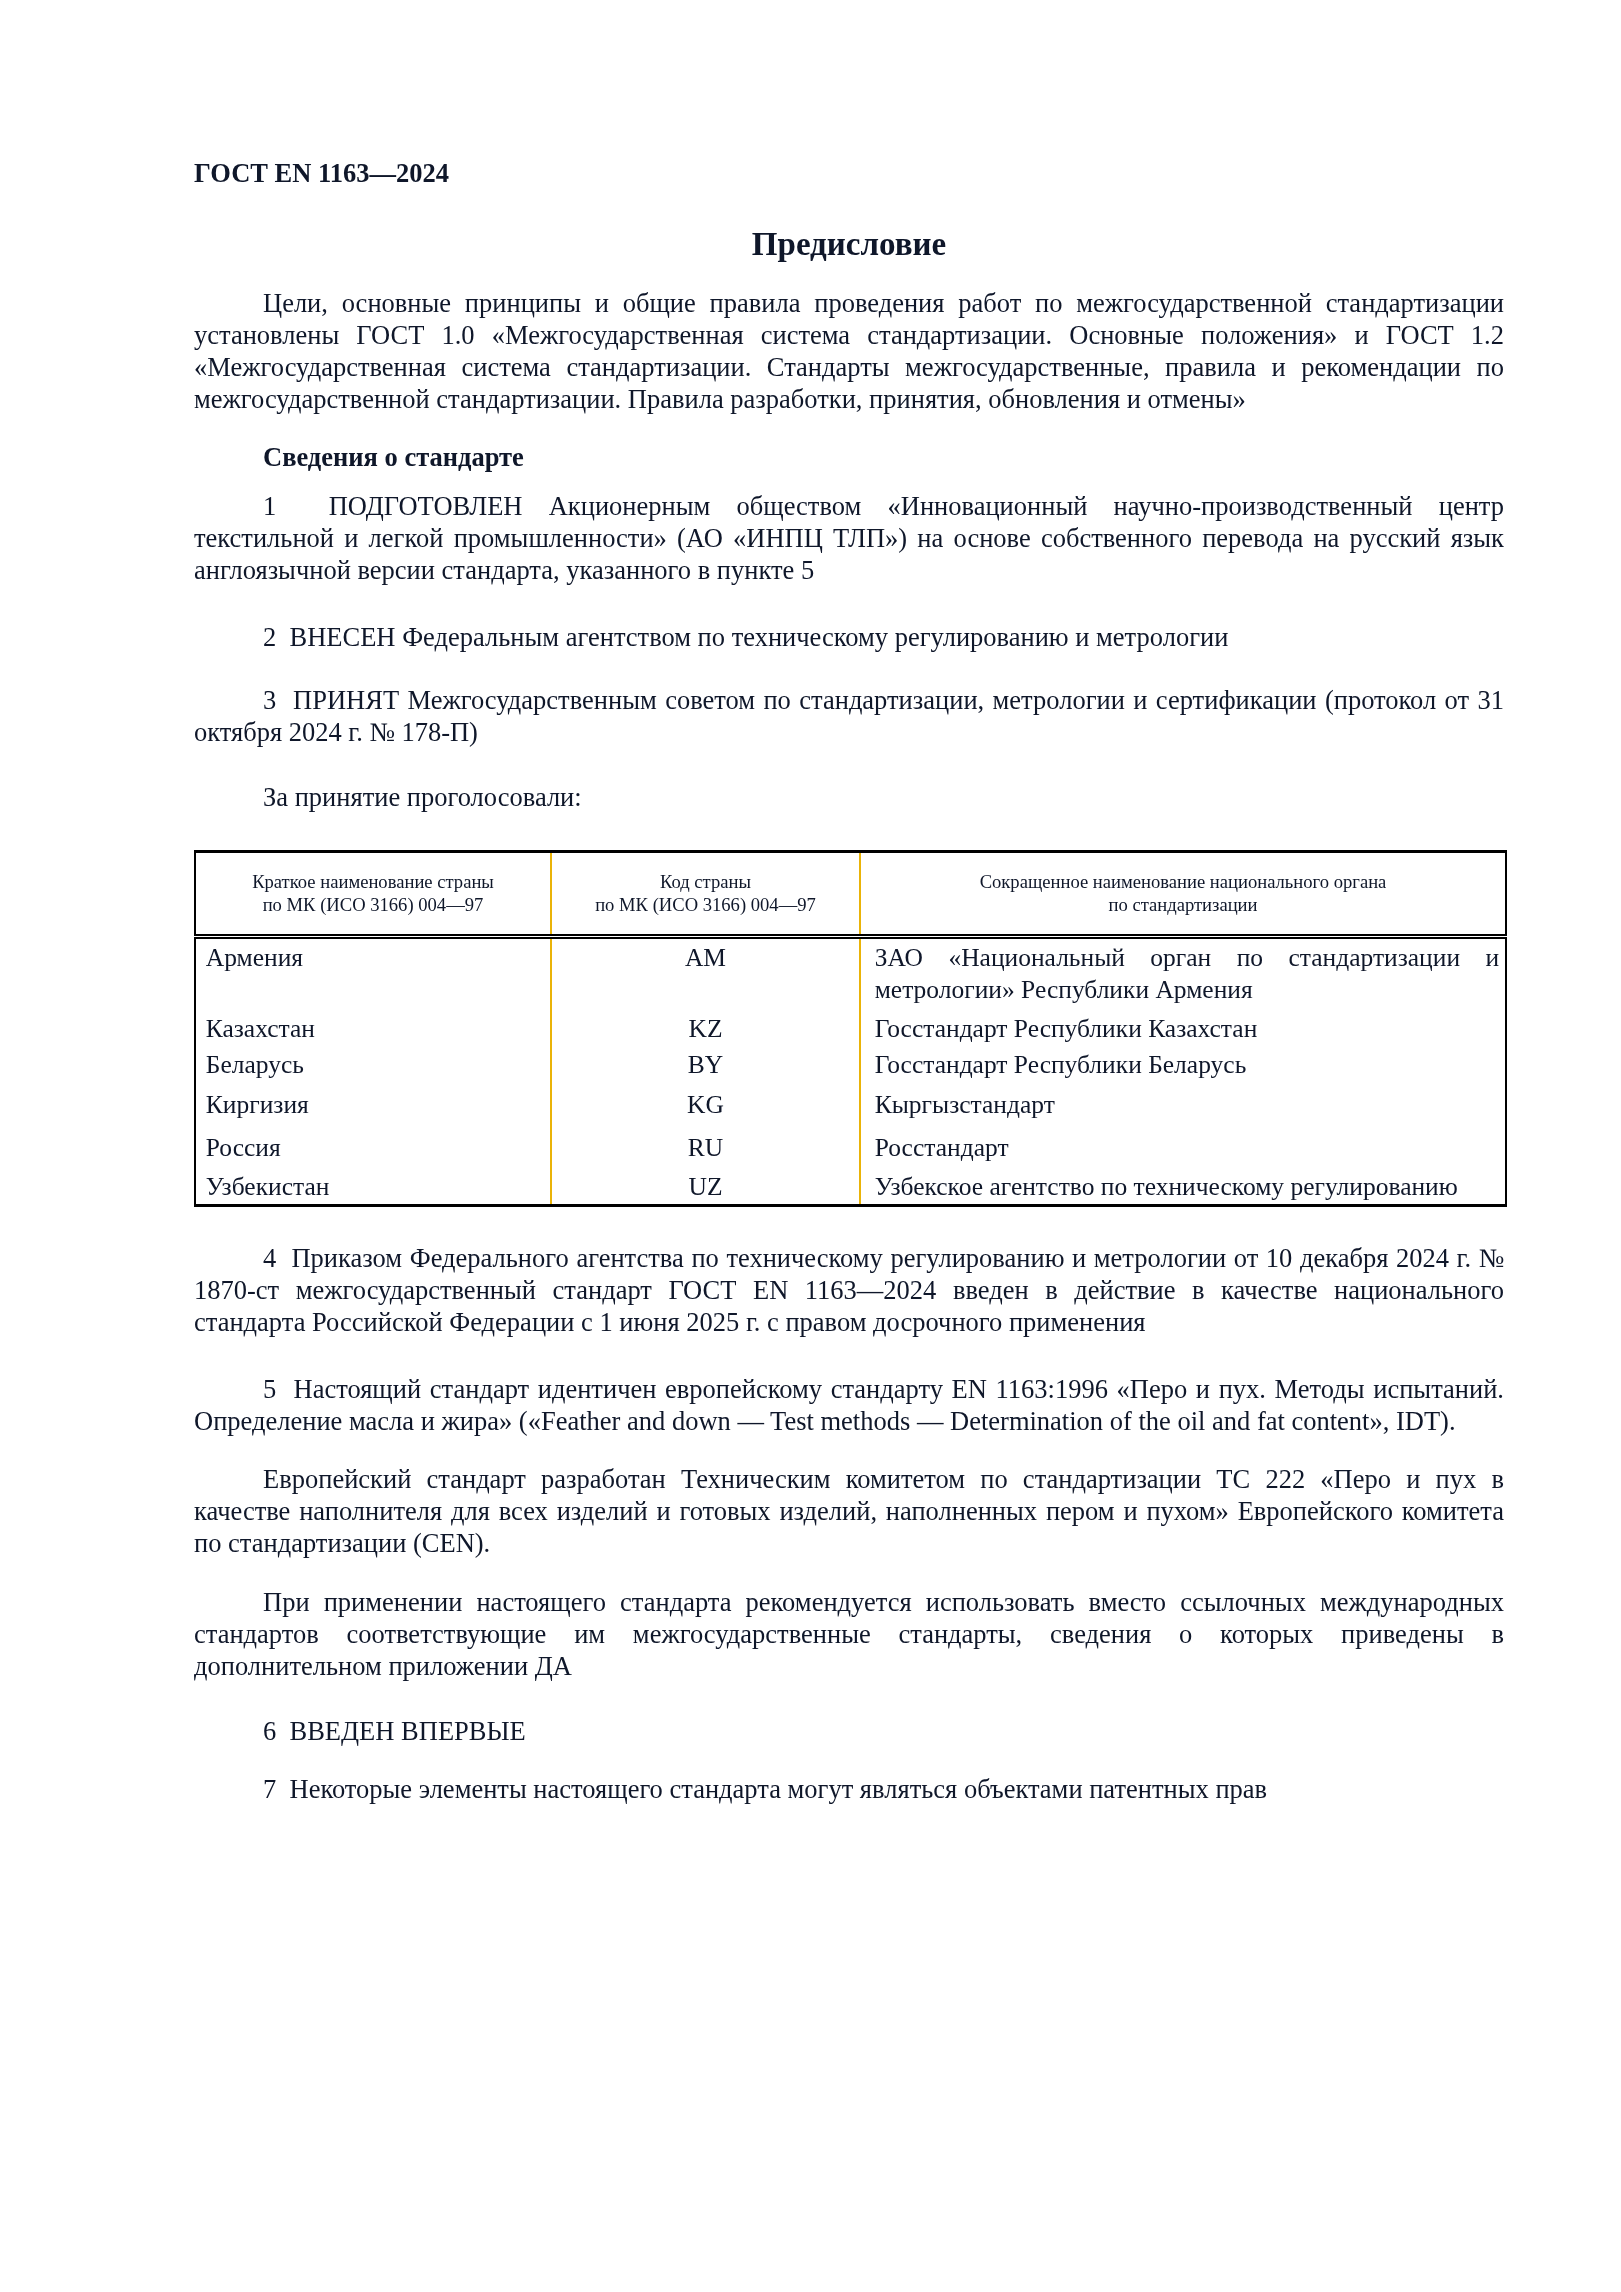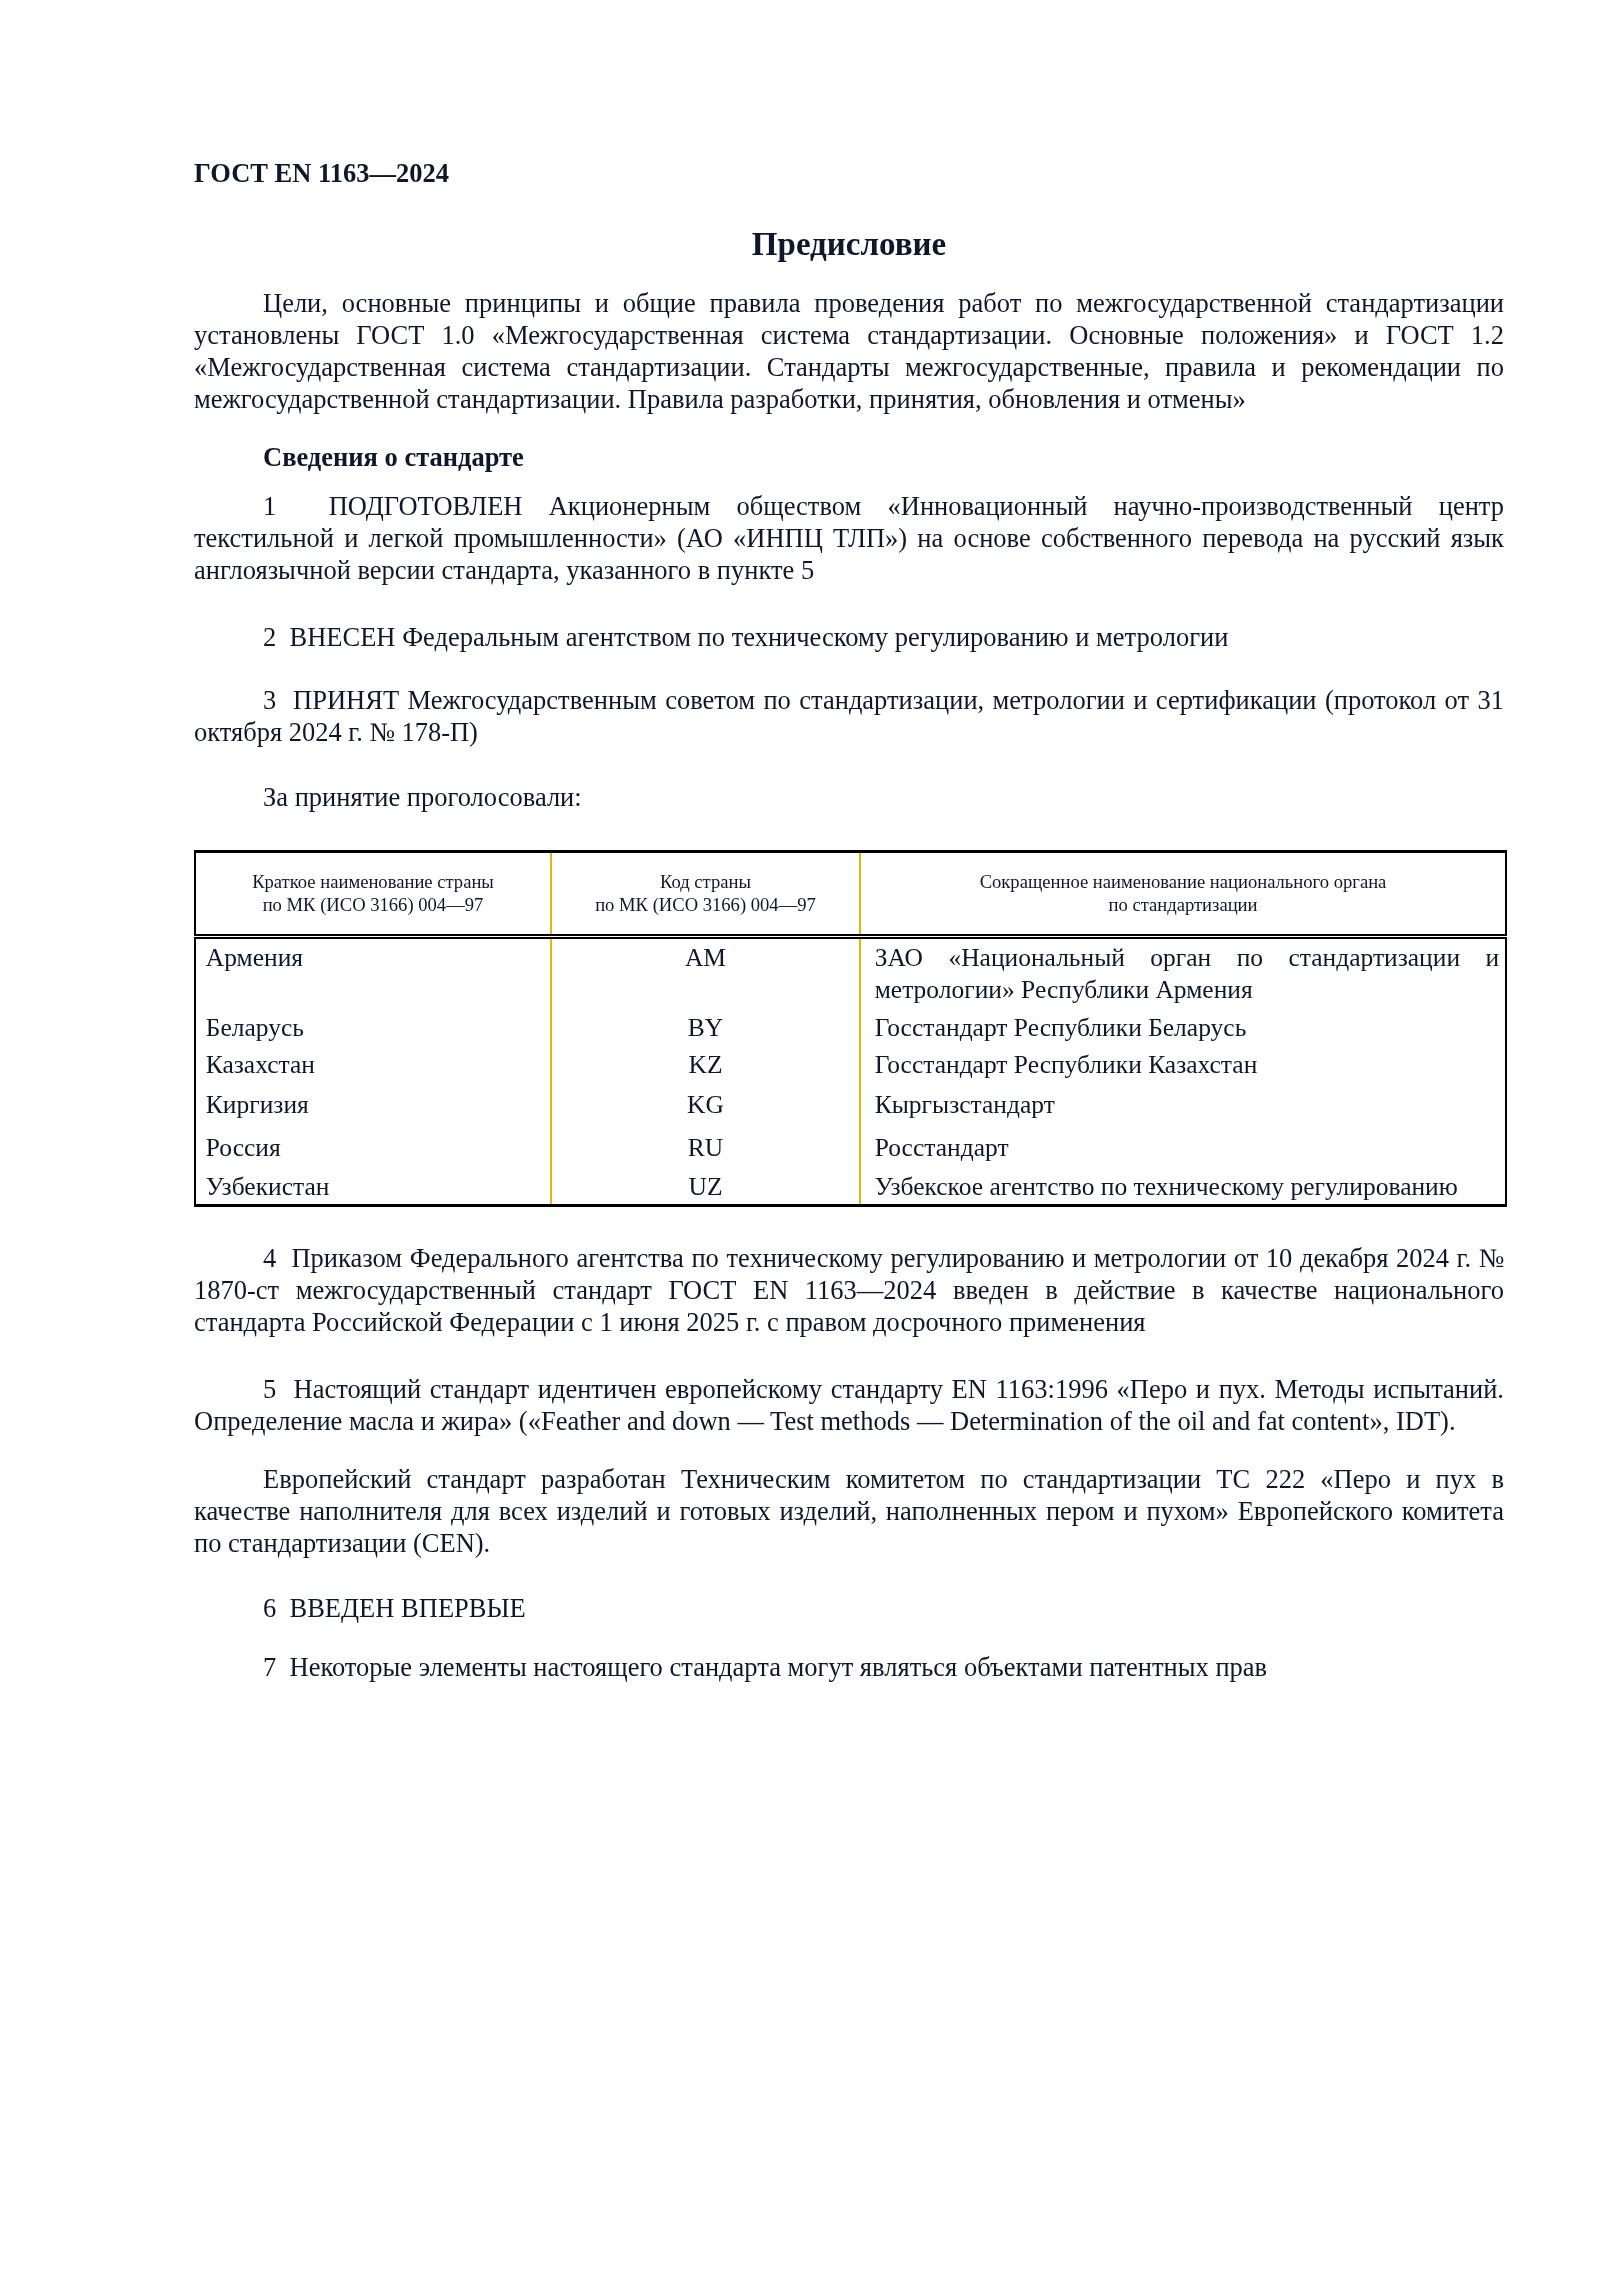--- a/index.html
+++ b/index.html
@@ -133,29 +133,29 @@
           <th class="b-outer-top b-inner b-outer-right">Сокращенное наименование национального органа
 по  стандартизации</th>
         </tr>
       </thead>
       <tbody>
         <tr class="row-tall" style="height:74px;">
           <td class="country b-outer-left">Армения</td>
           <td class="code b-inner">AM</td>
           <td class="org wrap-justify b-inner b-outer-right">ЗАО «Национальный орган по стандартизации и метрологии» Республики Армения</td>
         </tr>
+        <tr style="height:37px;">
+          <td class="country b-outer-left">Казахстан</td>
+          <td class="code b-inner">KZ</td>
+          <td class="org b-inner b-outer-right">Госстандарт Республики Казахстан</td>
+        </tr>
         <tr style="height:36px;">
           <td class="country b-outer-left">Беларусь</td>
           <td class="code b-inner">BY</td>
           <td class="org b-inner b-outer-right">Госстандарт Республики Беларусь</td>
-        </tr>
-        <tr style="height:37px;">
-          <td class="country b-outer-left">Казахстан</td>
-          <td class="code b-inner">KZ</td>
-          <td class="org b-inner b-outer-right">Госстандарт Республики Казахстан</td>
         </tr>
         <tr style="height:43px;">
           <td class="country b-outer-left">Киргизия</td>
           <td class="code b-inner">KG</td>
           <td class="org b-inner b-outer-right">Кыргызстандарт</td>
         </tr>
         <tr style="height:44px;">
           <td class="country b-outer-left">Россия</td>
           <td class="code b-inner">RU</td>
           <td class="org b-inner b-outer-right">Росстандарт</td>
@@ -164,20 +164,21 @@
           <td class="country b-outer-left">Узбекистан</td>
           <td class="code b-inner">UZ</td>
           <td class="org b-inner b-outer-right">Узбекское агентство по техническому регулированию</td>
         </tr>
       </tbody>
     </table>
 
     <p class="para item-4">4&nbsp; Приказом Федерального агентства по техническому регулированию и метрологии от 10 декабря 2024 г. № 1870-ст межгосударственный стандарт ГОСТ EN 1163—2024 введен в действие в качестве национального стандарта Российской Федерации с 1 июня 2025 г. с правом досрочного применения</p>
     <p class="para item-5a">5&nbsp; Настоящий стандарт идентичен европейскому стандарту EN 1163:1996 «Перо и пух. Методы испытаний. Определение масла и жира» («Feather and down — Test methods — Determination of the oil and fat content», IDT).</p>
     <p class="para item-5b">Европейский стандарт разработан Техническим комитетом по стандартизации ТС 222 «Перо и пух в качестве наполнителя для всех изделий и готовых изделий, наполненных пером и пухом» Европейского комитета по стандартизации (CEN).</p>
+    <p class="para item-5c">При применении настоящего стандарта рекомендуется использовать вместо ссылочных международных стандартов соответствующие им межгосударственные стандарты, сведения о которых приведены в дополнительном приложении ДА</p>
     <p class="para item-6">6&nbsp; ВВЕДЕН ВПЕРВЫЕ</p>
     <p class="para item-7">7&nbsp; Некоторые элементы настоящего стандарта могут являться объектами патентных прав</p>
 
   </div>
 
   <div class="page-num">II</div>
 </div>
 
 
 </body></html>

